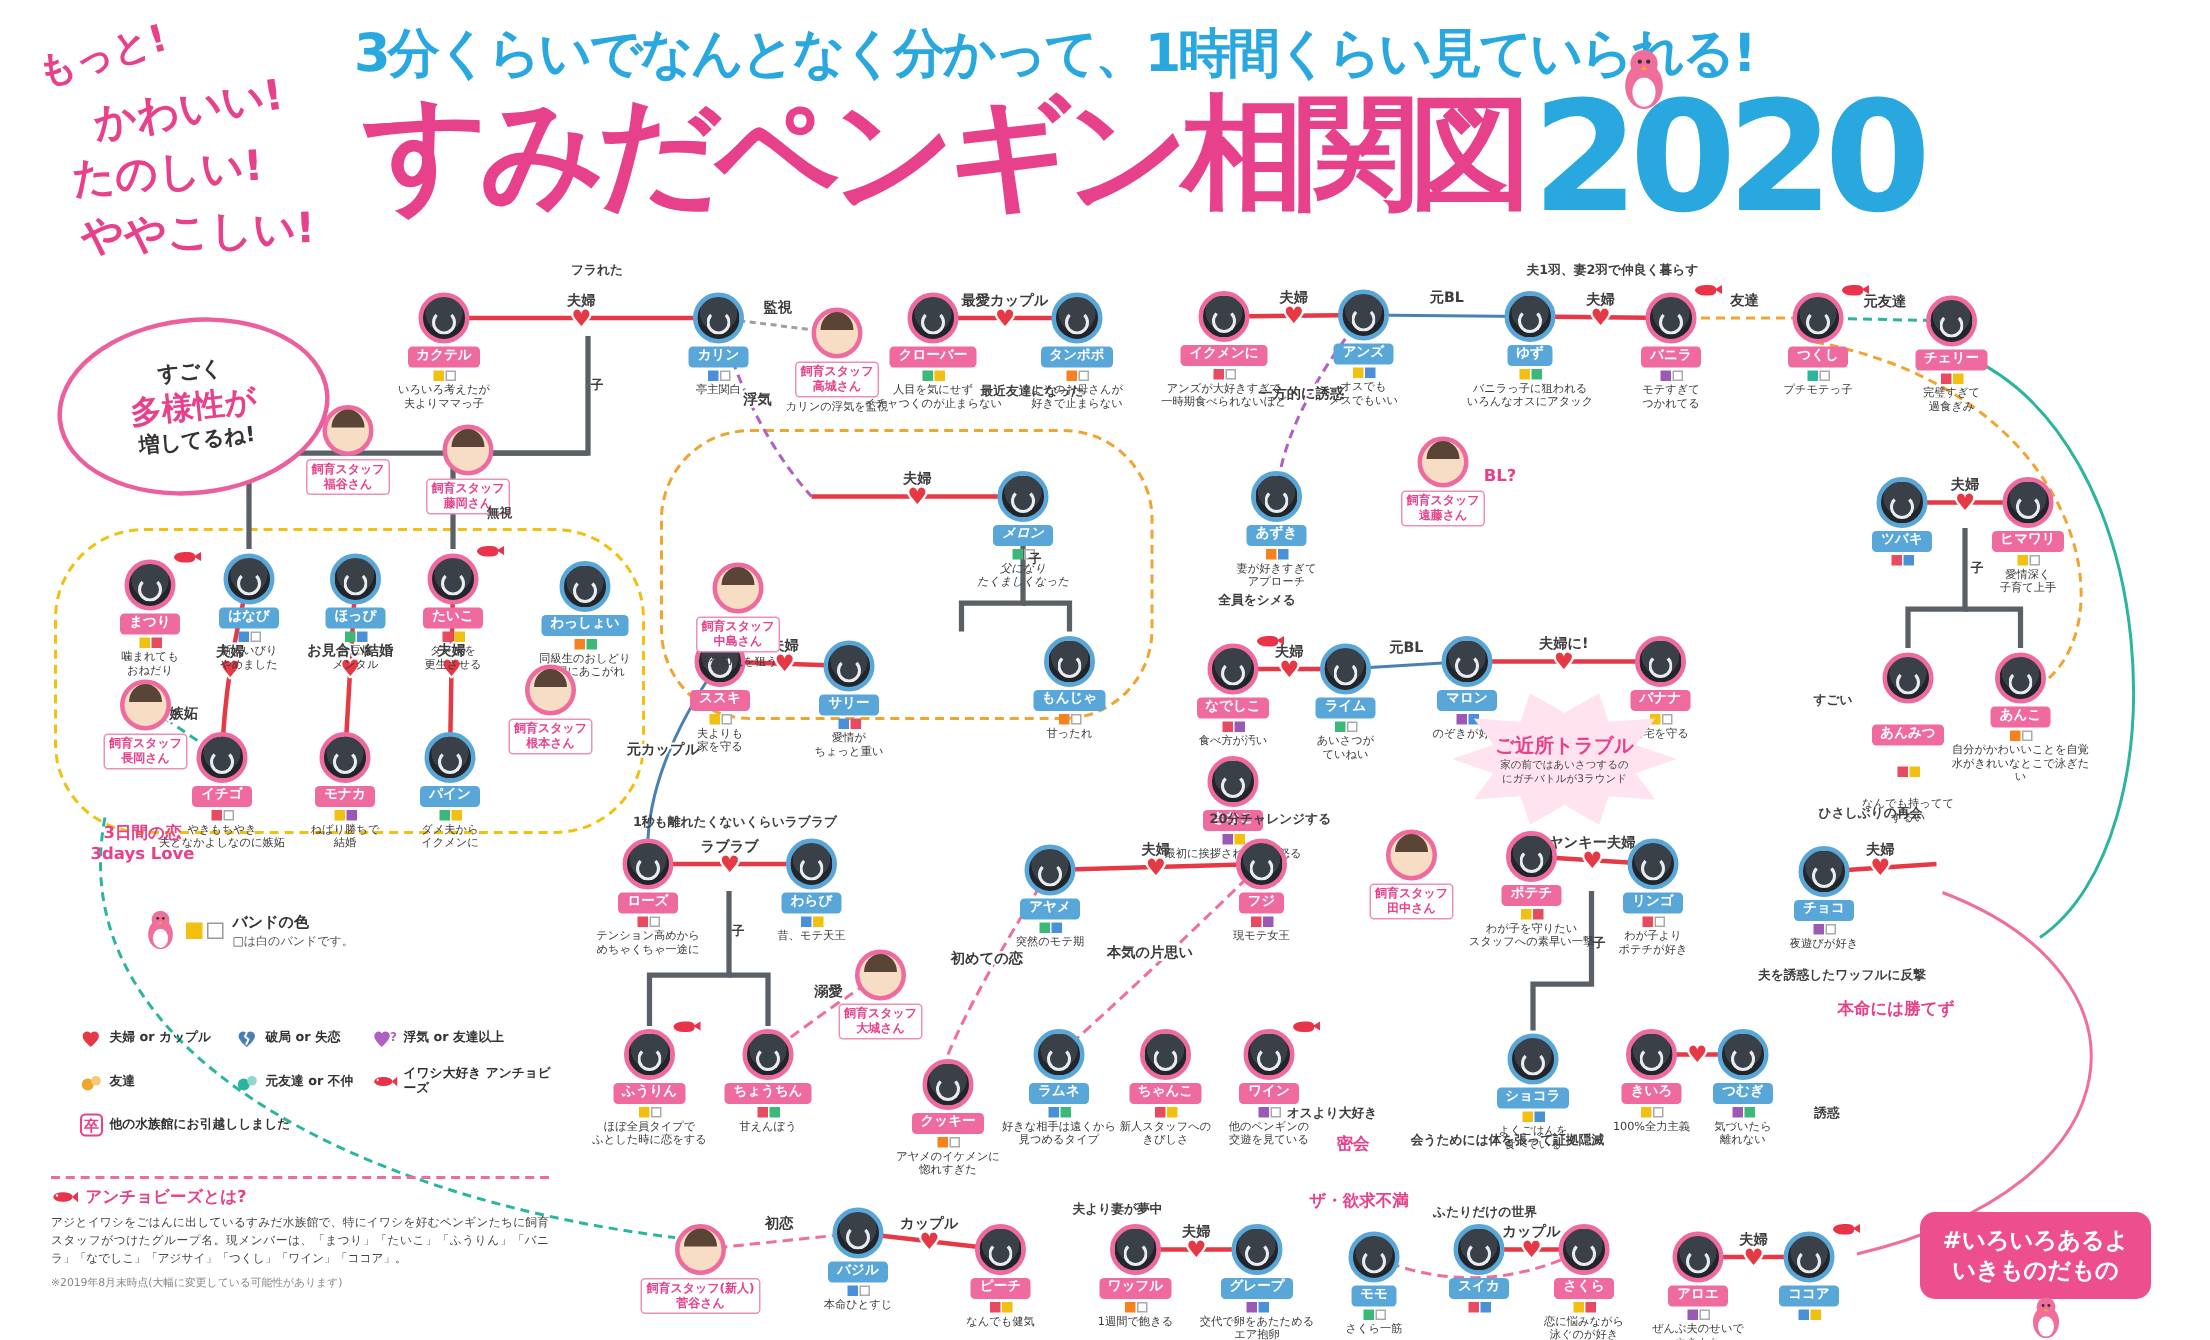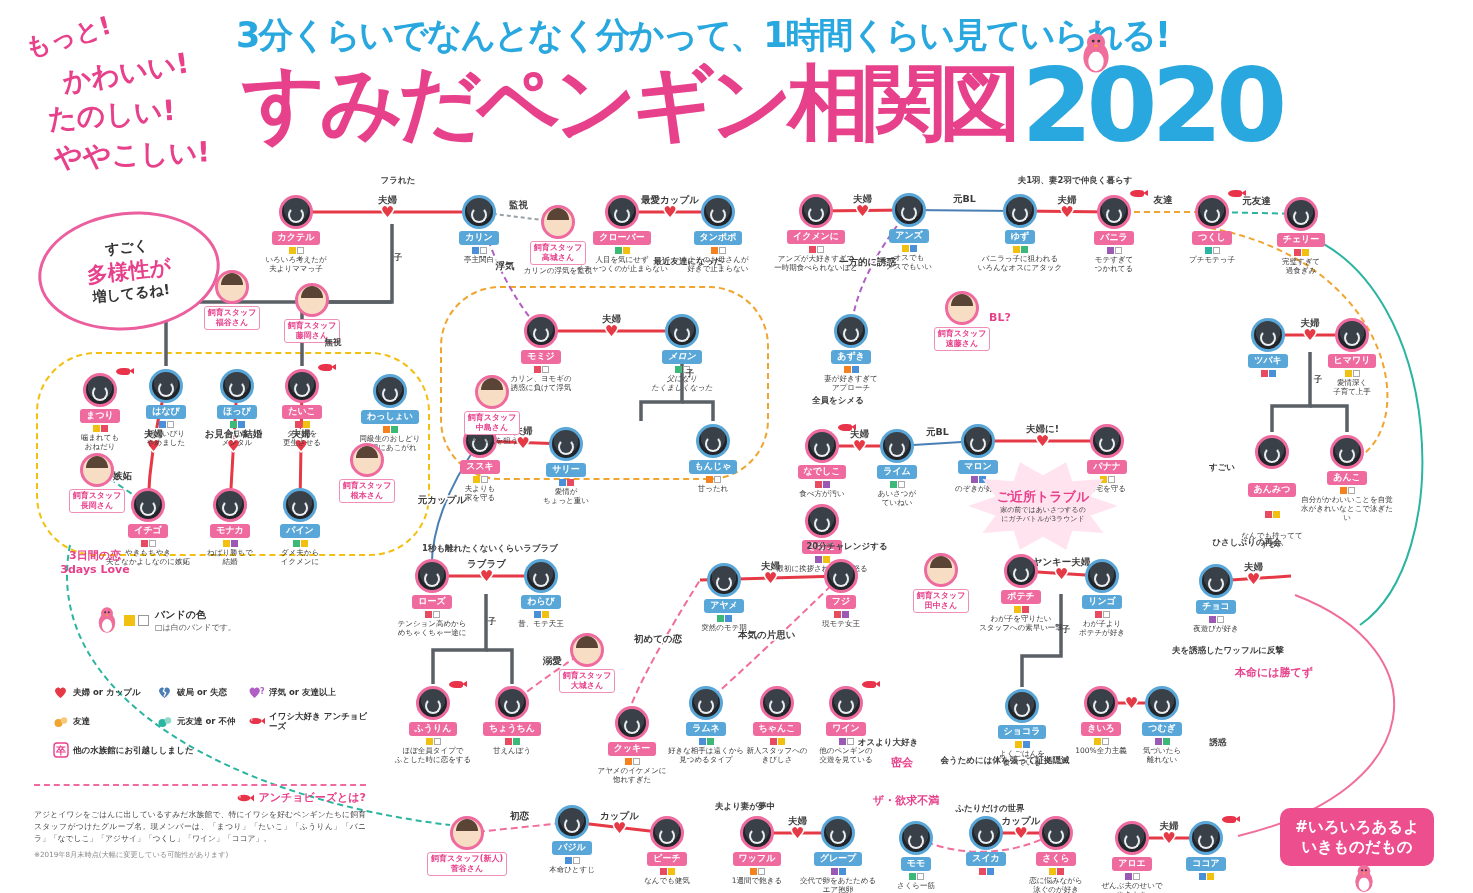--- a/index.html
+++ b/index.html
@@ -66,21 +66,21 @@
   #band-legend{position:absolute;left:96px;top:606px;z-index:6;display:flex;align-items:center;gap:6px;}
   #band-legend .bl-squares{display:flex;gap:3px;}
   #band-legend .sq{width:11px;height:11px;}
   #band-legend .sq.y{background:#f2c011;}
   #band-legend .sq.w{background:#fff;border:1px solid #999;box-sizing:border-box;}
   #band-legend .bl-text{font-size:10px;font-weight:bold;color:#333;}
   #band-legend .bl-note{font-size:8px;color:#555;font-weight:normal;}
   
   #anchovy{position:absolute;left:34px;top:784px;width:332px;z-index:6;}
   #anchovy .divider{border-top:2px dashed #ef6a9e;margin-bottom:4px;}
-  #anchovy .a-title{display:flex;justify-content:flex-end;align-items:center;gap:5px;color:#e8418c;font-weight:bold;font-size:11px;}
+  #anchovy .a-title{display:flex;justify-content:flex-start;align-items:center;gap:5px;color:#e8418c;font-weight:bold;font-size:11px;}
   #anchovy .a-body{margin-top:4px;font-size:7.8px;color:#444;line-height:1.55;text-align:justify;}
   #anchovy .a-foot{margin-top:5px;font-size:7.2px;color:#888;}
   
   #hashtag{position:absolute;left:1280px;top:808px;width:154px;height:58px;background:#ec4e8e;border-radius:10px;z-index:6;
     display:flex;flex-direction:column;justify-content:center;align-items:center;color:#fff;font-weight:bold;font-size:15.5px;line-height:1.3;}
   #hashtag-penguin{position:absolute;left:1352px;top:864px;width:24px;height:29px;z-index:6;}
 </style>
 </head>
 <body>
 
@@ -290,30 +290,20 @@
     <div class="node" style="left: 1301px; top: 197px;">
       <div class="avatar penguin-avatar" style="border-color: rgb(239, 106, 158);"></div>
       <div class="pill pink">チェリー</div>
       <div class="bands">
         <span style="background: rgb(232, 74, 95);"></span>
         <span style="background: rgb(242, 192, 17);"></span>
       </div>
       <div class="note">完璧すぎて
 過食ぎみ</div>
     </div>
-    <div class="node" style="left: 541px; top: 314px;">
-      <div class="avatar penguin-avatar" style="border-color: rgb(239, 106, 158);"></div>
-      <div class="pill pink">モミジ</div>
-      <div class="bands">
-        <span style="background: rgb(232, 74, 95);"></span>
-        <span class="white" style="background: rgb(255, 255, 255);"></span>
-      </div>
-      <div class="note">カリン、ヨモギの
-誘惑に負けて浮気</div>
-    </div>
     <div class="node" style="left: 682px; top: 314px; font-style: italic;">
       <div class="avatar penguin-avatar" style="border-color: rgb(88, 167, 216);"></div>
       <div class="pill blue">メロン</div>
       <div class="bands">
         <span style="background: rgb(60, 184, 120);"></span>
         <span class="white" style="background: rgb(255, 255, 255);"></span>
       </div>
       <div class="note">父になり
 たくましくなった</div>
     </div>
@@ -538,21 +528,21 @@
     </div>
     <div class="node" style="left: 541px; top: 559px;">
       <div class="avatar penguin-avatar" style="border-color: rgb(88, 167, 216);"></div>
       <div class="pill blue">わらび</div>
       <div class="bands">
         <span style="background: rgb(74, 144, 217);"></span>
         <span style="background: rgb(242, 192, 17);"></span>
       </div>
       <div class="note">昔、モテ天王</div>
     </div>
-    <div class="node" style="left: 724px; top: 563px;">
+    <div class="node" style="left: 700px; top: 563px;">
       <div class="avatar penguin-avatar" style="border-color: rgb(88, 167, 216);"></div>
       <div class="pill blue">アヤメ</div>
       <div class="bands">
         <span style="background: rgb(60, 184, 120);"></span>
         <span style="background: rgb(74, 144, 217);"></span>
       </div>
       <div class="note">突然のモテ期</div>
     </div>
     <div class="node" style="left: 841px; top: 559px;">
       <div class="avatar penguin-avatar" style="border-color: rgb(239, 106, 158);"></div>
@@ -827,21 +817,21 @@
     <div class="anno" style="left: 688px; top: 262px;">最近友達になった</div>
     <div class="anno" style="left: 333px; top: 343px;">無視</div>
     <div class="anno em" style="left: 1000px; top: 318px;">BL?</div>
     <div class="anno" style="left: 838px; top: 401px;">全員をシメる</div>
     <div class="anno" style="left: 847px; top: 547px;">20分チャレンジする</div>
     <div class="anno em" style="left: 95px; top: 563px;">3日間の恋
 3days Love</div>
     <div class="anno" style="left: 490px; top: 549px;">1秒も離れたくないくらいラブラブ</div>
     <div class="anno" style="left: 1247px; top: 543px;">ひさしぶりの再会</div>
     <div class="anno" style="left: 1228px; top: 651px;">夫を誘惑したワッフルに反撃</div>
-    <div class="anno em" style="left: 1264px; top: 673px; margin-left: 10px;">本命には勝てず</div>
+    <div class="anno em" style="left: 1264px; top: 673px;">本命には勝てず</div>
     <div class="anno em" style="left: 902px; top: 763px;">密会</div>
     <div class="anno" style="left: 1005px; top: 761px;">会うためには体を張って証拠隠滅</div>
     <div class="anno em" style="left: 906px; top: 801px;">ザ・欲求不満</div>
     <div class="anno" style="left: 990px; top: 809px;">ふたりだけの世界</div>
     <div class="anno" style="left: 1218px; top: 743px;">誘惑</div>
     <div class="anno" style="left: 888px; top: 743px;">オスより大好き</div>
     <div class="anno" style="left: 745px; top: 807px;">夫より妻が夢中</div>
     <div class="anno" style="left: 1222px; top: 468px;">すごい</div>
     <div class="anno" style="left: 398px; top: 258px;">子</div>
     <div class="anno" style="left: 690px; top: 374px;">子</div>

